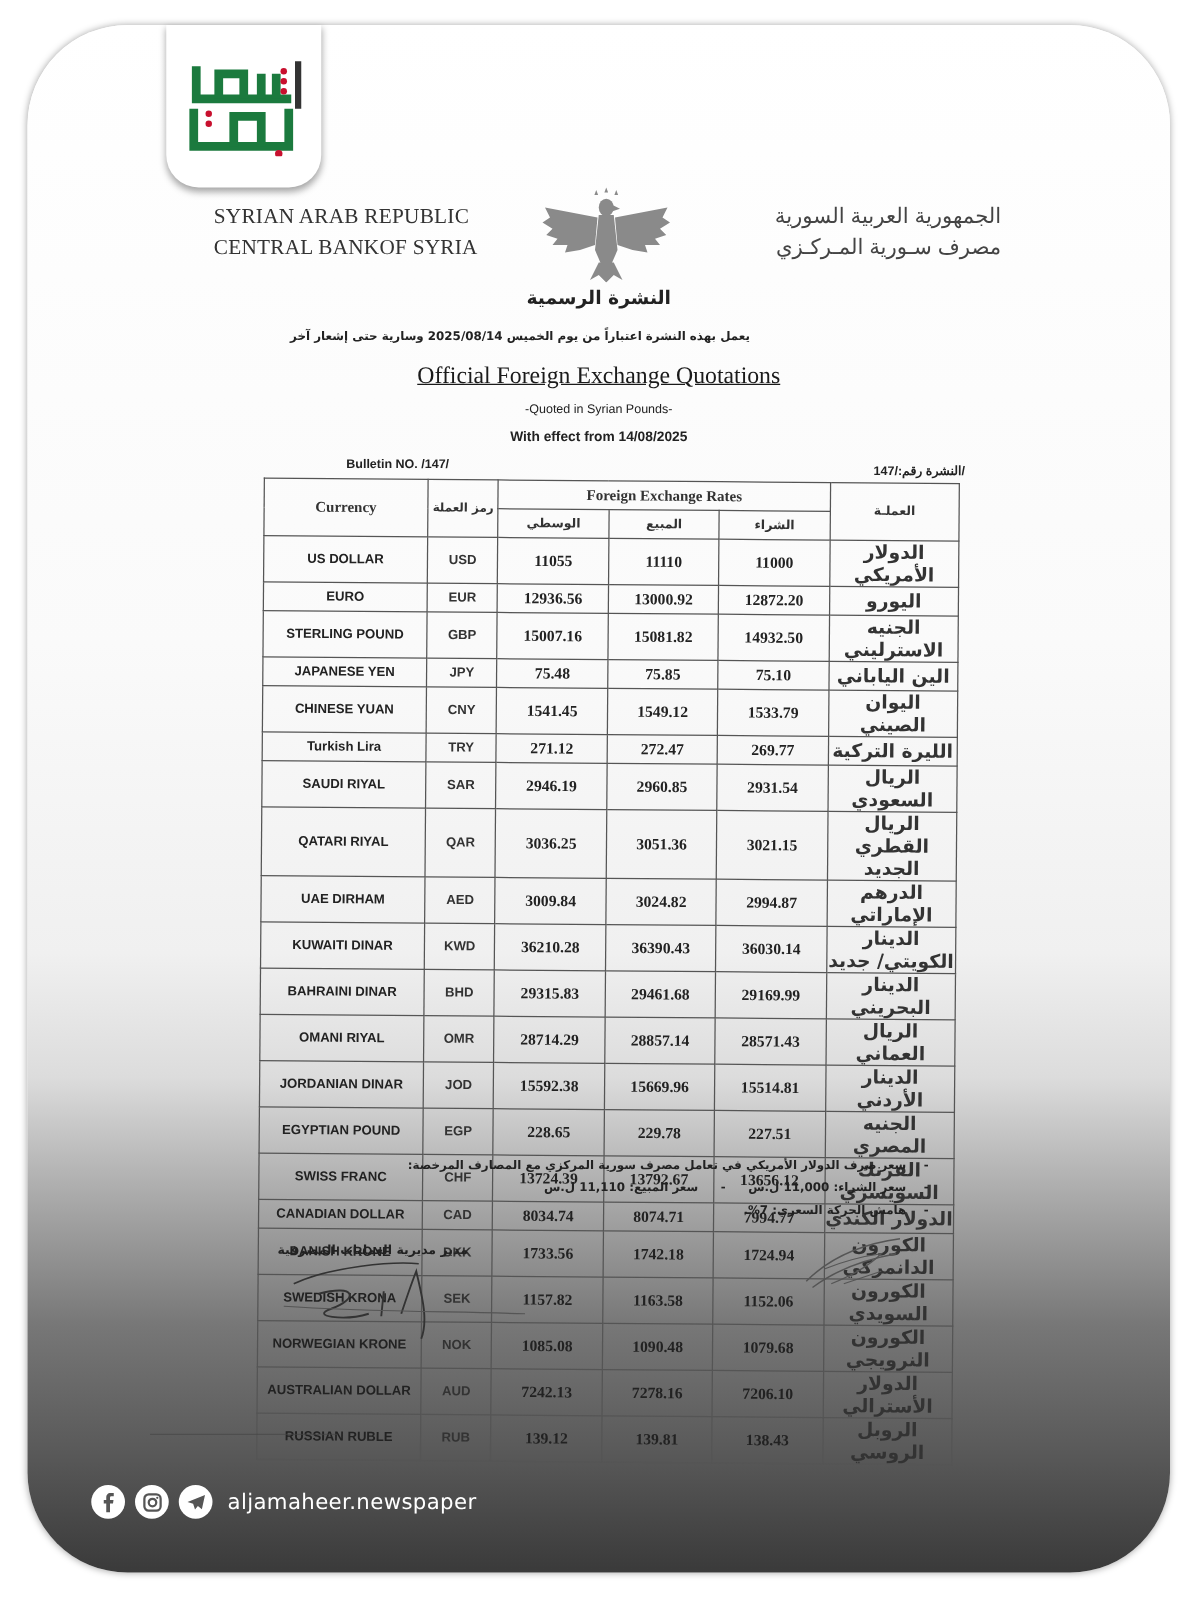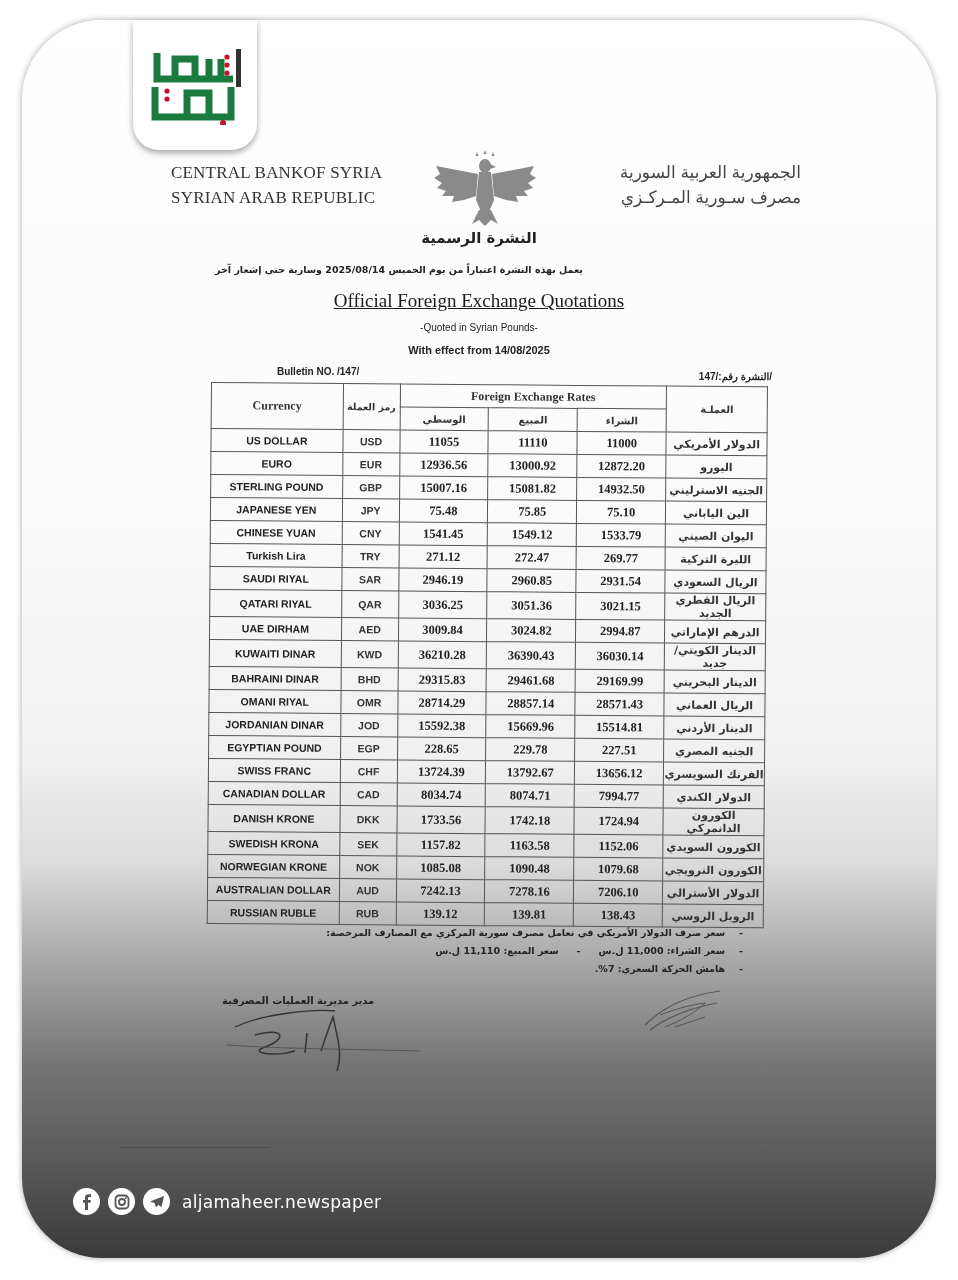--- a/index.html
+++ b/index.html
@@ -17,62 +17,62 @@
     position:absolute; left:133px; top:20px; width:124px; height:130px;
     background:#fff; border-radius:0 0 26px 26px;
     box-shadow:0 3px 6px rgba(0,0,0,0.35);
     display:flex; align-items:center; justify-content:center;
   }
   .doc { position:absolute; left:0; top:0; width:958px; height:1280px; }
   .hdr-en { position:absolute; left:171px; top:160px; font-family:"Liberation Serif", serif; font-size:17px; color:#333; line-height:25px; letter-spacing:0.2px; }
   .hdr-ar { position:absolute; right:157px; top:160px; font-size:17px; color:#444; line-height:25px; text-align:right; direction:rtl; }
   .eagle { position:absolute; left:432px; top:148px; width:106px; height:78px; }
   .title-ar { position:absolute; left:0; width:958px; top:229px; text-align:center; font-size:15px; font-weight:bold; color:#222; direction:rtl; font-family:"DejaVu Sans", sans-serif; }
-  .sub-ar { position:absolute; left:0; width:798px; top:264px; text-align:center; font-size:9.5px; font-weight:bold; color:#222; direction:rtl; font-family:"DejaVu Sans", sans-serif; }
+  .sub-ar { position:absolute; left:17px; width:798px; top:264px; text-align:center; font-size:9.5px; font-weight:bold; color:#222; direction:rtl; font-family:"DejaVu Sans", sans-serif; }
   .title-en { position:absolute; left:0; width:958px; top:290px; text-align:center; font-family:"Liberation Serif", serif; font-weight:normal; font-size:19px; color:#1a1a1a; text-decoration:underline; }
   .quoted { position:absolute; left:0; width:958px; top:322px; text-align:center; font-size:10px; color:#222; }
   .effect { position:absolute; left:0; width:958px; top:344px; text-align:center; font-size:11px; font-weight:bold; color:#222; }
   .bull-en { position:absolute; left:230px; top:366px; font-size:10px; font-weight:bold; color:#222;padding-left:47px; }
   .bull-ar { position:absolute; right:186px; top:371px; font-size:10px; font-weight:bold; color:#222; }
   table.rates {
     position:absolute; left:211px; top:382px; width:557px; border-collapse:collapse;
     transform:rotate(0.45deg); transform-origin:left top;
   }
   table.rates td, table.rates th { border:1px solid #555; padding:0; text-align:center; height:22px; }
   th.h-cur { width:140px; font-family:"Liberation Serif", serif; font-size:12px; color:#333; font-weight:bold; }
   th.h-code { width:60px; font-size:9.5px; color:#333; font-weight:bold; direction:rtl; font-family:"DejaVu Sans", sans-serif;}
   th.h-fx { font-family:"Liberation Serif", serif; font-size:12px; color:#333; font-weight:bold; height:30px; }
   th.h-sub { font-size:10px; color:#333; font-weight:bold; direction:rtl; width:94px; font-family:"DejaVu Sans", sans-serif;margin-top:40px;}
   th.h-ar { width:106px; font-size:10px; color:#333; font-weight:bold; direction:rtl; font-family:"DejaVu Sans", sans-serif;}
   td.c-name { font-size:10.5px; font-weight:bold; color:#222; }
   td.c-code { font-size:10.5px; font-weight:bold; color:#333; }
   td.c-num { font-family:"Liberation Serif", serif; font-size:12.5px; font-weight:bold; color:#222; }
-  td.c-ar { font-size:11px; font-weight:bold; color:#333; direction:rtl; font-family:"DejaVu Sans", sans-serif; }
+  td.c-ar { font-size:15px; font-weight:bold; color:#333; direction:rtl; font-family:"DejaVu Sans", sans-serif; }
   .notes { position:absolute; right:215px; top:924px; direction:rtl; font-size:9.5px; font-weight:bold; color:#222; line-height:18px; text-align:right; font-family:"DejaVu Sans", sans-serif;}
   .notes .ln { white-space:nowrap; }
   .notes .dash { margin-left:14px; }
   .notes .gap { display:inline-block; width:40px; text-align:center; }
   .signer { position:absolute; left:222px; top:995px; direction:rtl; font-size:10px; font-weight:bold; color:#222; font-family:"DejaVu Sans", sans-serif; }
   .sig1 { position:absolute; left:225px; top:1005px; width:200px; height:70px; }
   .sig2 { position:absolute; left:635px; top:985px; width:90px; height:50px; }
   .rule { position:absolute; left:120px; top:1147px; width:150px; height:1px; background:#444; opacity:0.6; }
   .social { position:absolute; left:73px; top:1188px; display:flex; align-items:center; gap:8px; }
   .social .ic { width:27px; height:27px; border-radius:50%; background:#fff; display:flex; align-items:center; justify-content:center; }
   .social .handle { color:#fff; font-size:17px; margin-left:4px; letter-spacing:0.3px; font-family:"DejaVu Sans", sans-serif; }
 </style>
 </head>
 <body>
 
 <div class="card"></div>
 
 <div class="doc">
 
   <div class="hdr-en">
+    <div>SYRIAN ARAB REPUBLIC</div>
     <div>CENTRAL BANKOF SYRIA</div>
-    <div>SYRIAN ARAB REPUBLIC</div>
   </div>
 
   <svg class="eagle" viewBox="0 0 106 78">
     <g fill="#8a8a8a">
       <polygon points="45,4 46.5,8 43.5,8"></polygon>
         <polygon points="53,2 54.5,6 51.5,6"></polygon>
         <polygon points="61,4 62.5,8 59.5,8"></polygon>
       <ellipse cx="53" cy="18" rx="6" ry="7"></ellipse>
       <polygon points="58,16 64,19 58,21"></polygon>
       <path d="M47,24 L59,24 L62,52 L56,66 L50,66 L44,52 Z"></path>

